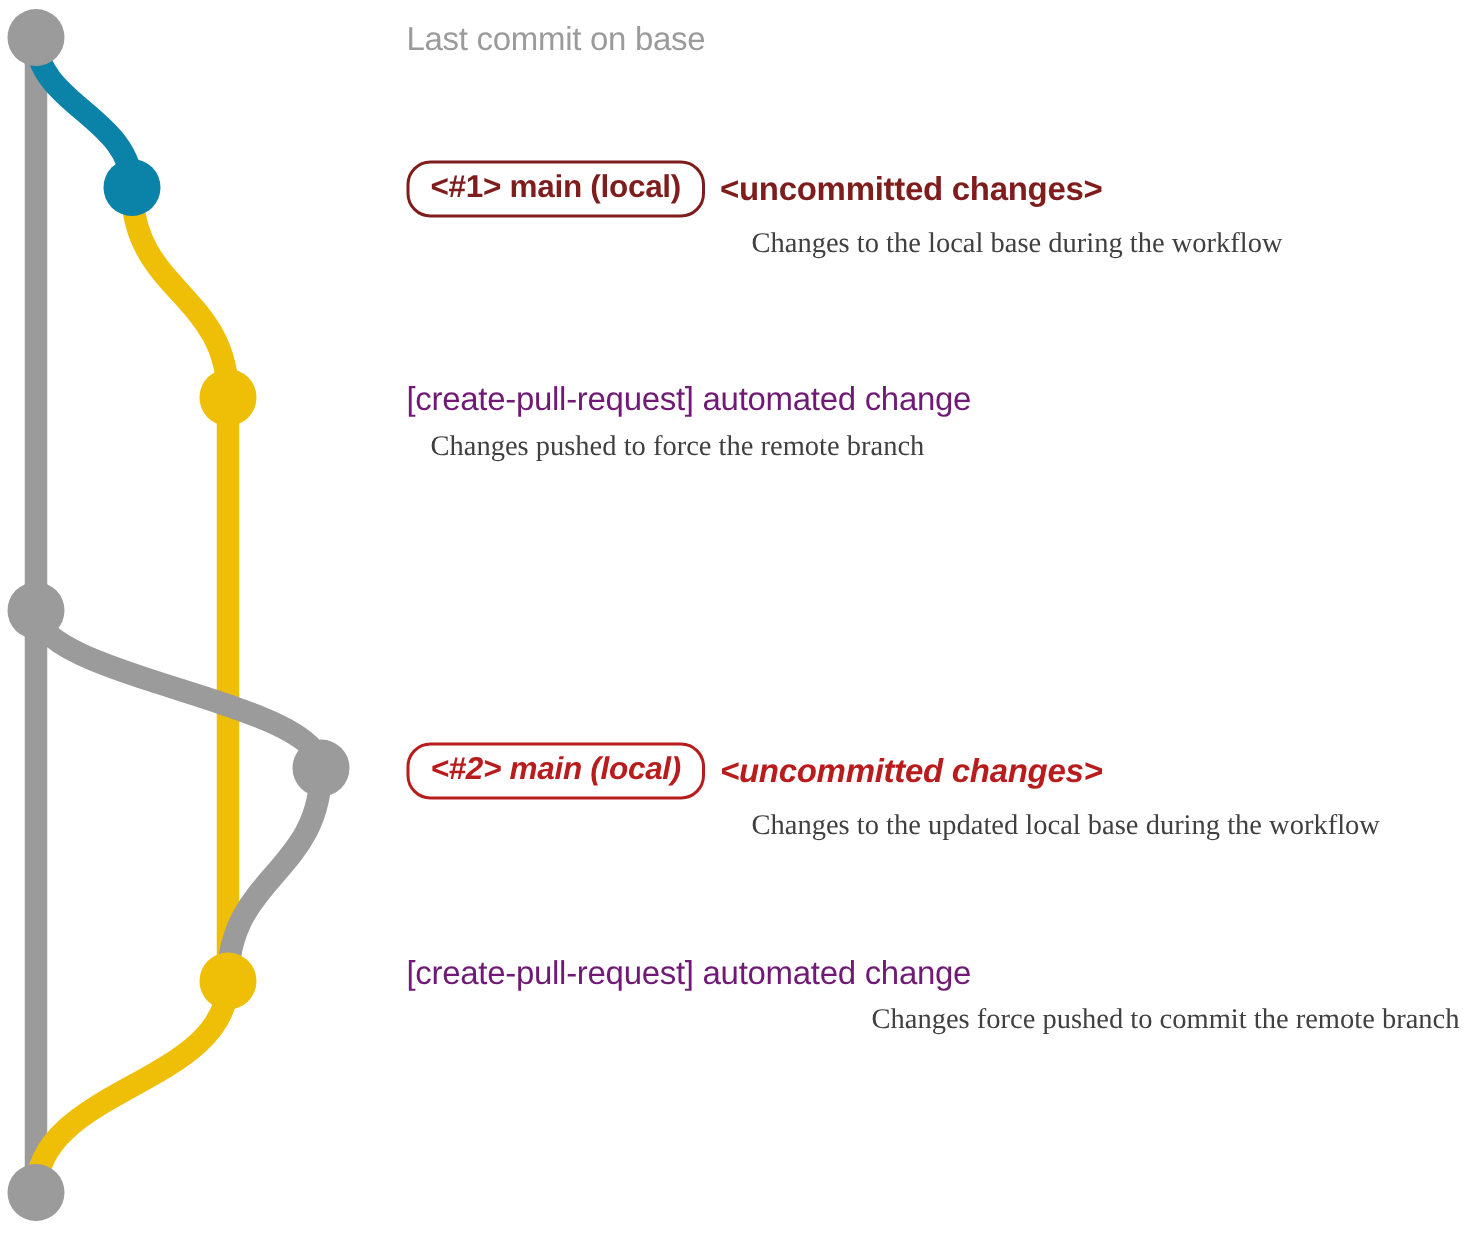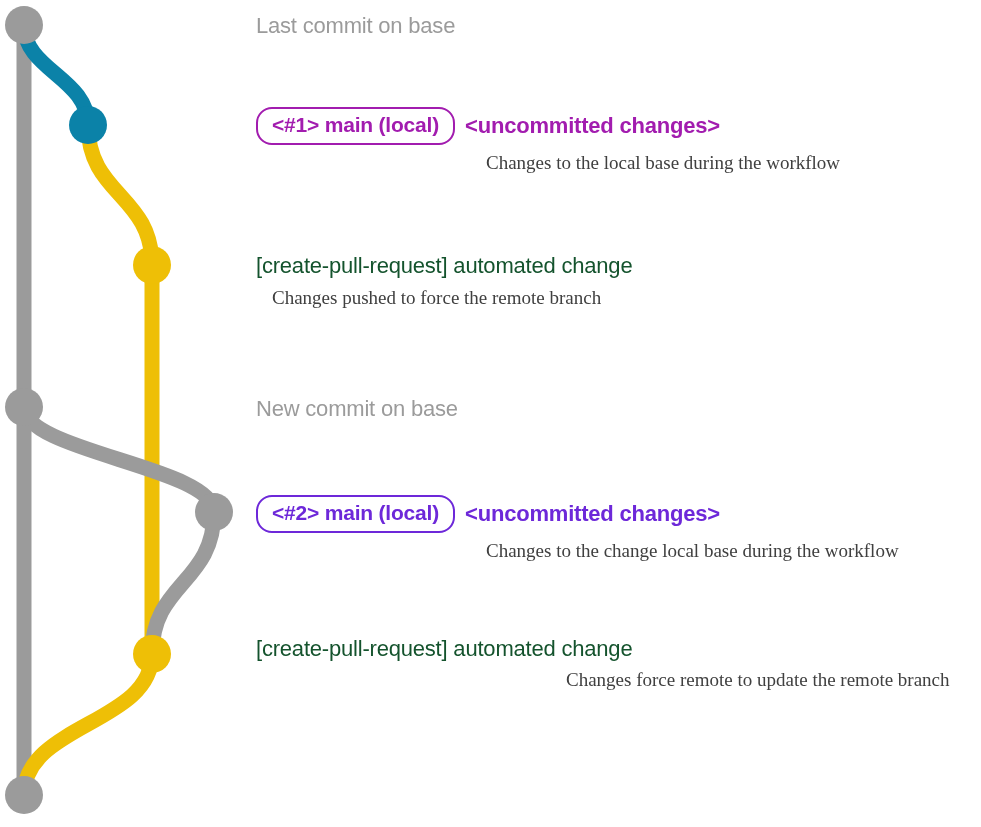--- a/index.html
+++ b/index.html
@@ -20,21 +20,21 @@
   #graph-canvas {
     position: absolute;
     left: 0;
     top: 0;
     width: 981px;
     height: 827px;
   }
 
   .annotations {
     position: absolute;
-    left: 0;
+    left: 15px;
     top: 0;
     width: 846px;
     height: 827px;
     padding-left: 16px;
   }
 
   .ann-block {
     position: absolute;
   }
 
@@ -69,23 +69,23 @@
 
   .subtext {
     font-family: "Liberation Serif", serif;
     font-size: 19px;
     color: #404040;
     line-height: 1.2;
     white-space: nowrap;
   }
 
   
-  .c-teal  { color: #a21caf; }
-  .c-gold  { color: #14532d; }
-  .c-grey  { color: #6d28d9; }
+  .c-teal  { color: #7f1d1d; }
+  .c-gold  { color: #701a75; }
+  .c-grey  { color: #b91c1c; font-style: italic; }
 
   .plain-label {
     font-size: 22px;
     color: #9b9b9b;
     letter-spacing: -0.2px;
     white-space: nowrap;
   }
 </style>
 </head>
 <body>
@@ -127,33 +127,30 @@
       <span class="headline bold c-teal">&lt;uncommitted changes&gt;</span>
     </div>
     <div class="subtext" style="margin-left:230px; margin-top:7px;">Changes to the local base during the workflow</div>
   </div>
 
   <div class="ann-block" style="left:256px; top:253px;">
     <div class="headline c-gold">[create-pull-request] automated change</div>
     <div class="subtext" style="margin-left:16px; margin-top:8px;">Changes pushed to force the remote branch</div>
   </div>
 
-  <div class="ann-block" style="left:256px; top:396px;">
-    <div class="plain-label">New commit on base</div>
-  </div>
 
   <div class="ann-block" style="left:256px; top:495px;">
     <div class="ann-row">
       <span class="pill c-grey">&lt;#2&gt; main (local)</span>
       <span class="headline bold c-grey">&lt;uncommitted changes&gt;</span>
     </div>
-    <div class="subtext" style="margin-left:230px; margin-top:7px;">Changes to the change local base during the workflow</div>
+    <div class="subtext" style="margin-left:230px; margin-top:7px;">Changes to the updated local base during the workflow</div>
   </div>
 
   <div class="ann-block" style="left:256px; top:636px;">
     <div class="ann-row">
       <span class="headline c-gold">[create-pull-request] automated change</span>
     </div>
-    <div class="subtext" style="margin-left:310px; margin-top:7px;">Changes force remote to update the remote branch</div>
+    <div class="subtext" style="margin-left:310px; margin-top:7px;">Changes force pushed to commit the remote branch</div>
   </div>
 
 
 </div>
 
 </body></html>

